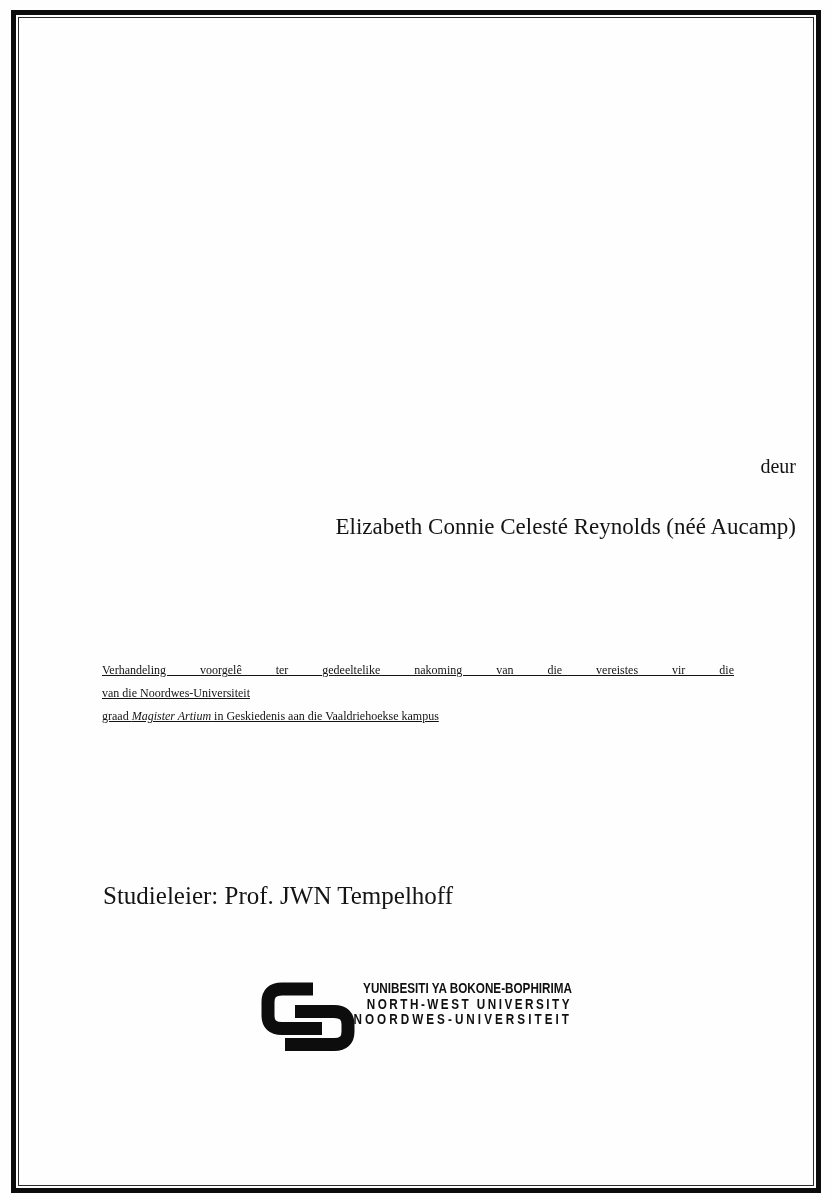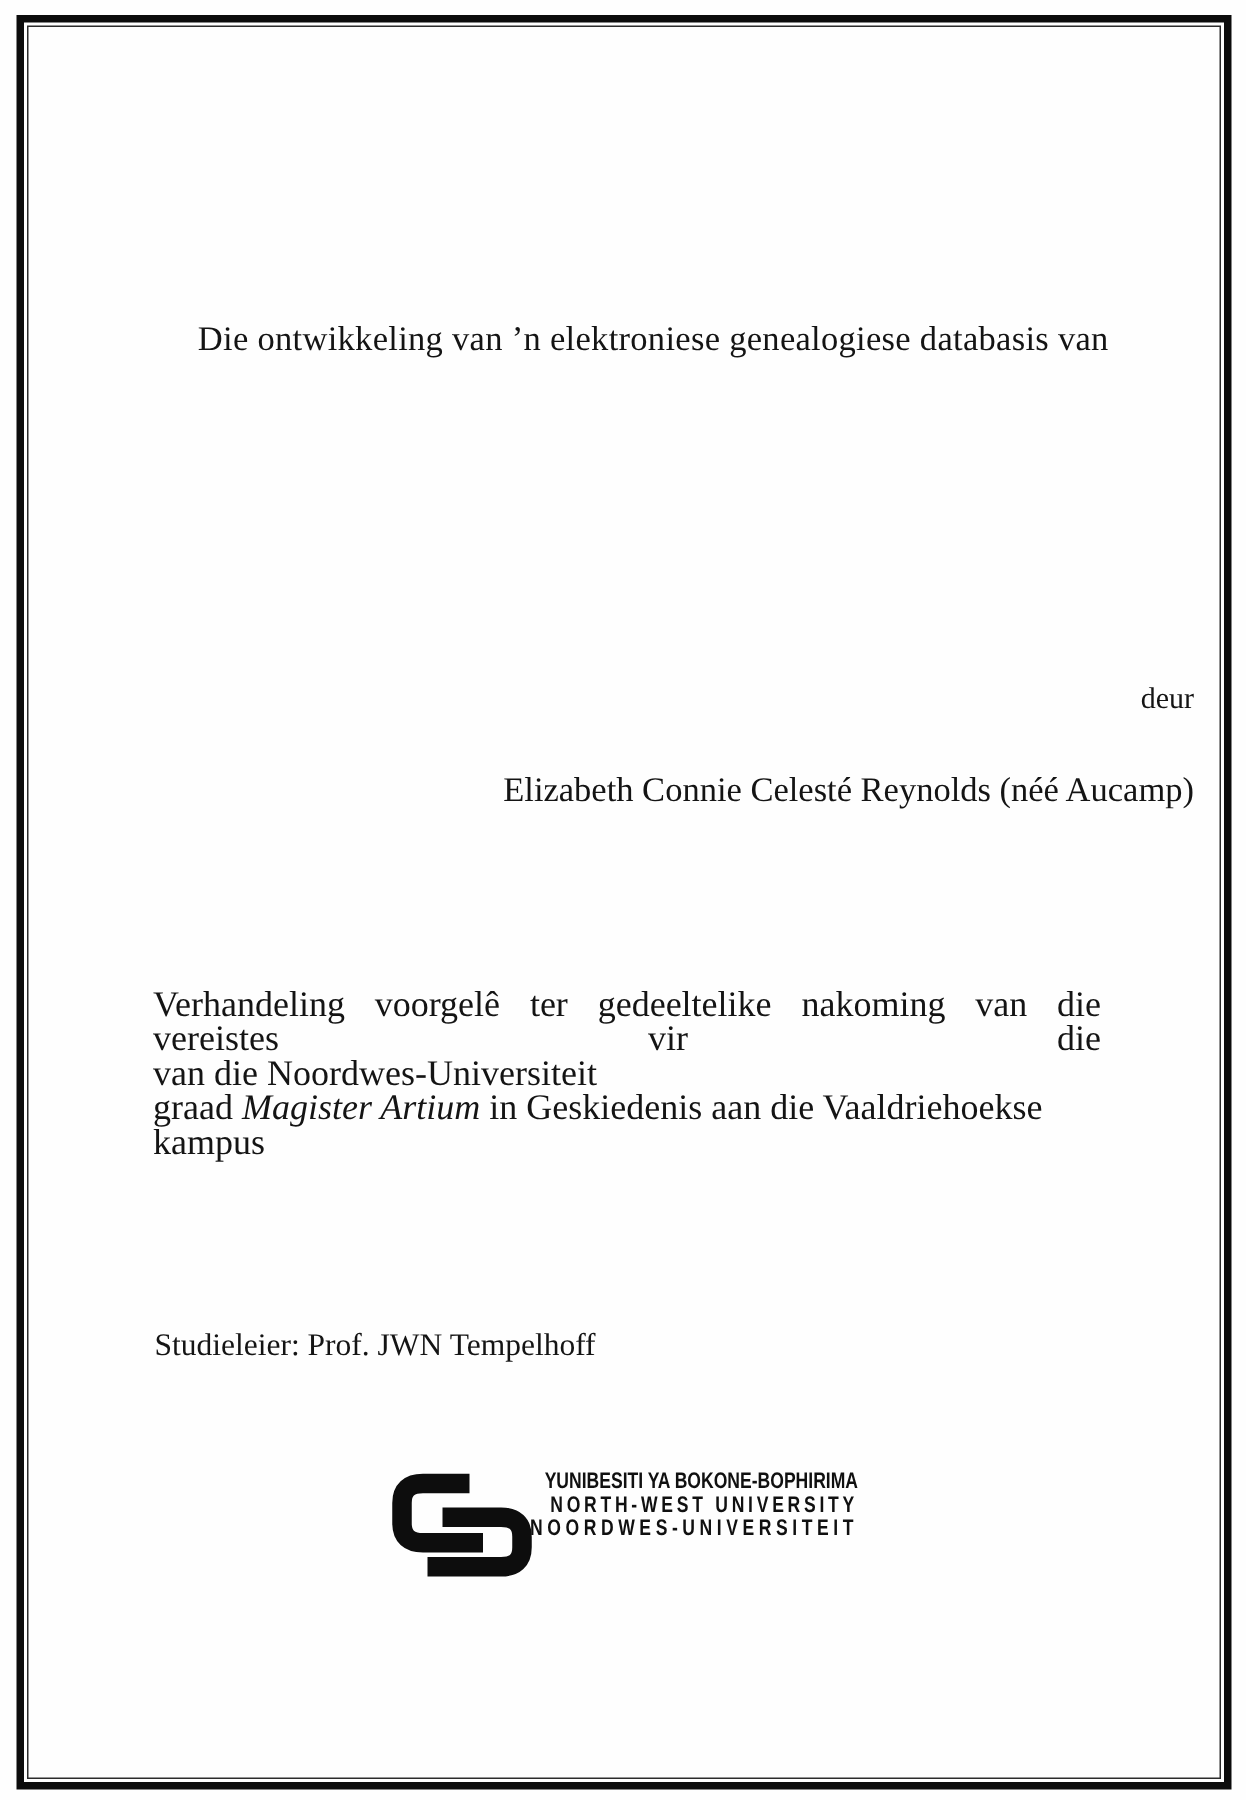--- a/index.html
+++ b/index.html
@@ -27,26 +27,26 @@
   .byline{
     position:absolute;left:75px;right:35px;top:453px;
     text-align:right;font-size:20px;line-height:26px;
   }
   .author{
     position:absolute;left:75px;right:35px;top:512px;
     text-align:right;font-size:23px;line-height:30px;
   }
   .statement{
     position:absolute;left:102px;width:632px;top:659px;
-    font-size:24px;line-height:23px;
+    font-size:12px;line-height:23px;text-decoration:underline;
   }
   .statement .just{text-align:justify;text-align-last:justify;}
   .supervisor-block{
     position:absolute;left:103px;top:883px;
-    font-size:21px;line-height:26px;
+    font-size:25px;line-height:26px;
   }
   .date-glyph{font-weight:bold;letter-spacing:-1px;}
   .logo-mark{position:absolute;left:258px;top:981px;}
   .logo-text{
     position:absolute;right:259px;top:980px;width:332px;
     transform:scaleX(0.78);transform-origin:100% 0;
     text-align:right;white-space:nowrap;
     font-family:"Liberation Sans","DejaVu Sans",sans-serif;
     font-weight:bold;font-size:15px;line-height:15.5px;color:#101010;
   }
@@ -56,21 +56,20 @@
 </head>
 <body>
 
 <div class="page">
 
   <div class="frame">
     <div class="frame-inner"></div>
   </div>
 
   <div class="thesis-title">
-    <span class="tline">Die ontwikkeling van ’n elektroniese genealogiese databasis van</span>
   </div>
 
   <div class="byline">deur</div>
 
   <div class="author">Elizabeth Connie Celesté Reynolds (néé Aucamp)</div>
 
   <div class="statement">
     <div class="just">Verhandeling voorgelê ter gedeeltelike nakoming van die vereistes vir die</div>
     <div>van die Noordwes-Universiteit</div>
     <div><span>graad </span><i>Magister Artium</i><span> in Geskiedenis aan die Vaaldriehoekse kampus</span></div>

